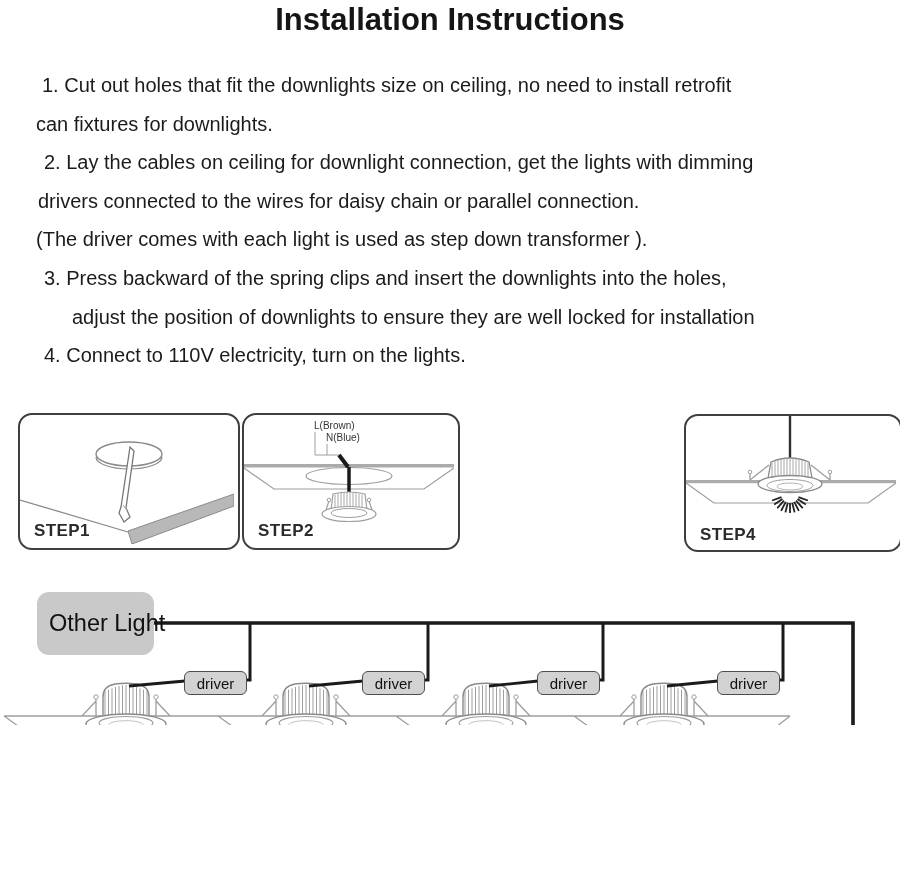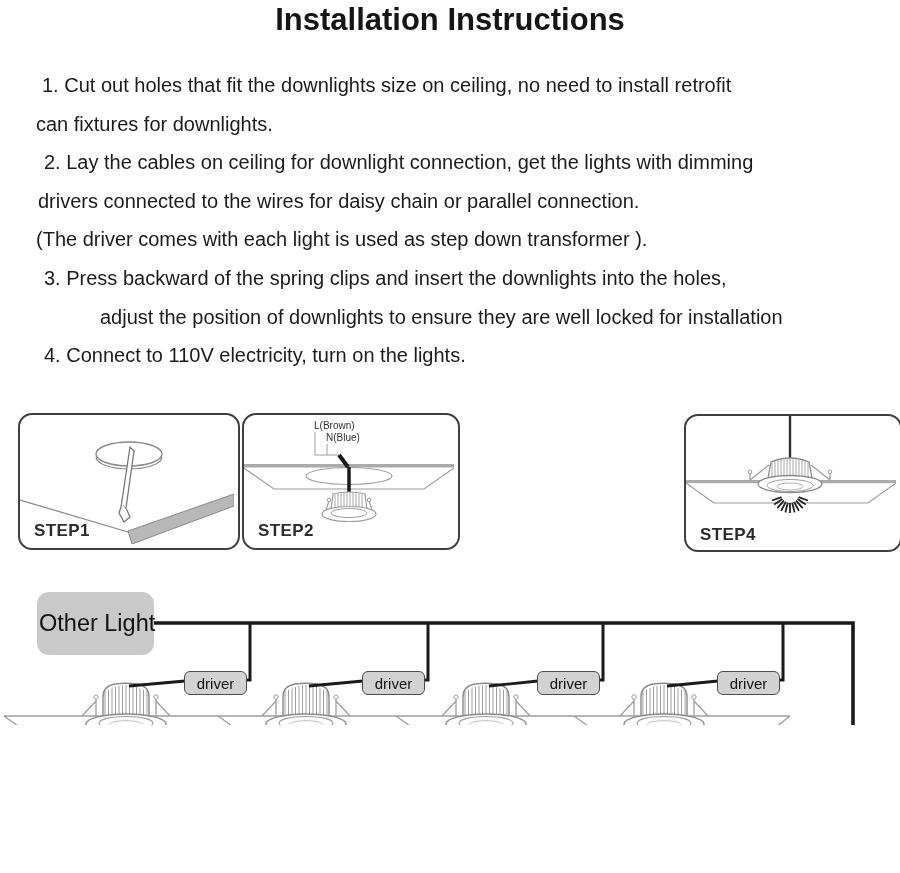--- a/index.html
+++ b/index.html
@@ -5,30 +5,30 @@
   html,body{margin:0;padding:0;background:#fff;}
   .page{position:relative;width:900px;height:725px;background:#fff;overflow:hidden;
         font-family:"Liberation Sans","DejaVu Sans",sans-serif;color:#1b1b1b;}
   .abs{position:absolute;}
   
   .title{top:2px;left:0;width:100%;text-align:center;font-size:31px;font-weight:bold;color:#151515;letter-spacing:0px;}
   
   .instructions{top:66px;left:0;width:100%;}
   .iline{white-space:nowrap;font-size:20px;line-height:38.6px;color:#1b1b1b;}
   .ind-a{padding-left:42px;} .ind-b{padding-left:36px;} .ind-c{padding-left:44px;}
-  .ind-d{padding-left:38px;} .ind-e{padding-left:100px;}
+  .ind-d{padding-left:38px;} .ind-e{padding-left:72px;}
   
   .panel{border:2px solid #3f3f3f;border-radius:14px;background:#fff;}
   .panel svg{position:absolute;left:0;top:0;}
   .steplabel{position:absolute;left:14px;bottom:7px;font-size:17px;font-weight:bold;color:#2b2b2b;letter-spacing:.4px;}
   .wlabel{position:absolute;font-size:10px;color:#333;white-space:nowrap;}
   
   .graybox{background:var(--label_box_fill,#c9c9c9);border-radius:12px;}
   .other-light{left:37px;top:592px;width:117px;height:63px;display:flex;align-items:center;}
-  .other-light span{font-size:23.5px;color:#111;white-space:nowrap;padding-left:2px;}
+  .other-light span{font-size:23.5px;color:#111;white-space:nowrap;padding-left:12px;}
   .driverbox{width:61px;height:22px;background:var(--driver_box_fill,#d2d2d2);border:1.5px solid #4d4d4d;
              border-radius:6px;display:flex;align-items:center;justify-content:center;
              font-size:15px;color:#111;top:671px;}
   .otherbox{left:627px;top:813px;width:57px;height:55px;border-radius:9px;display:flex;align-items:center;justify-content:center;}
   .otherbox span{font-size:14px;color:#111;text-decoration:underline;}
   .powerbox{left:817px;top:785px;width:73px;height:82px;background:#fff;border:3px solid #0d0d0d;border-radius:12px;
             display:flex;flex-direction:column;align-items:center;justify-content:space-evenly;}
   .powerbox div{font-size:15.5px;font-weight:bold;color:#111;line-height:1;}
   
   .w{stroke:var(--wire,#1a1a1a);fill:none;}

